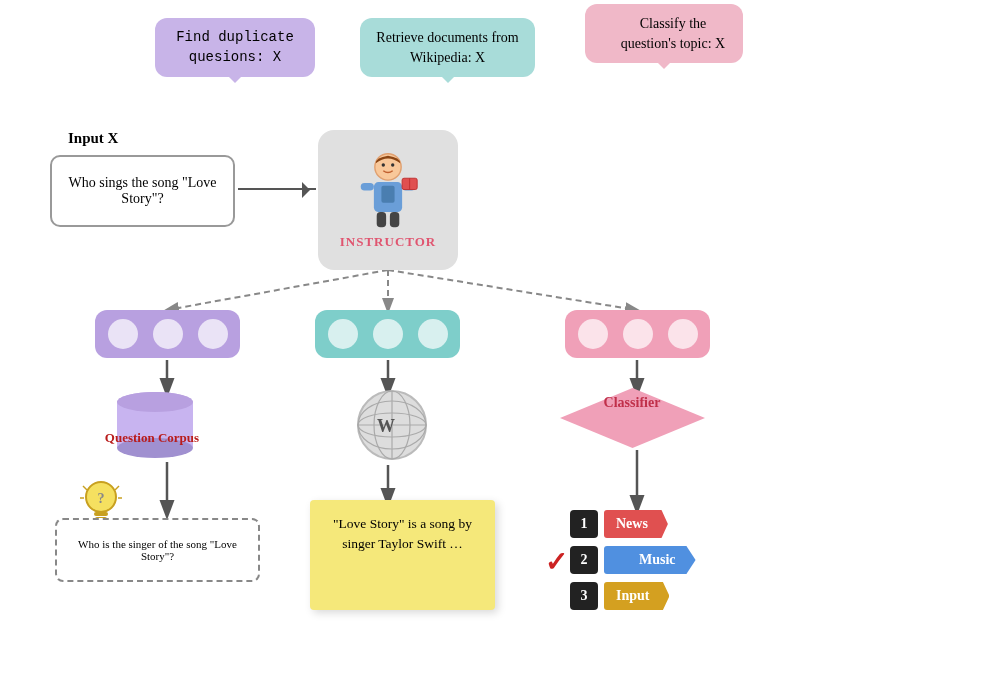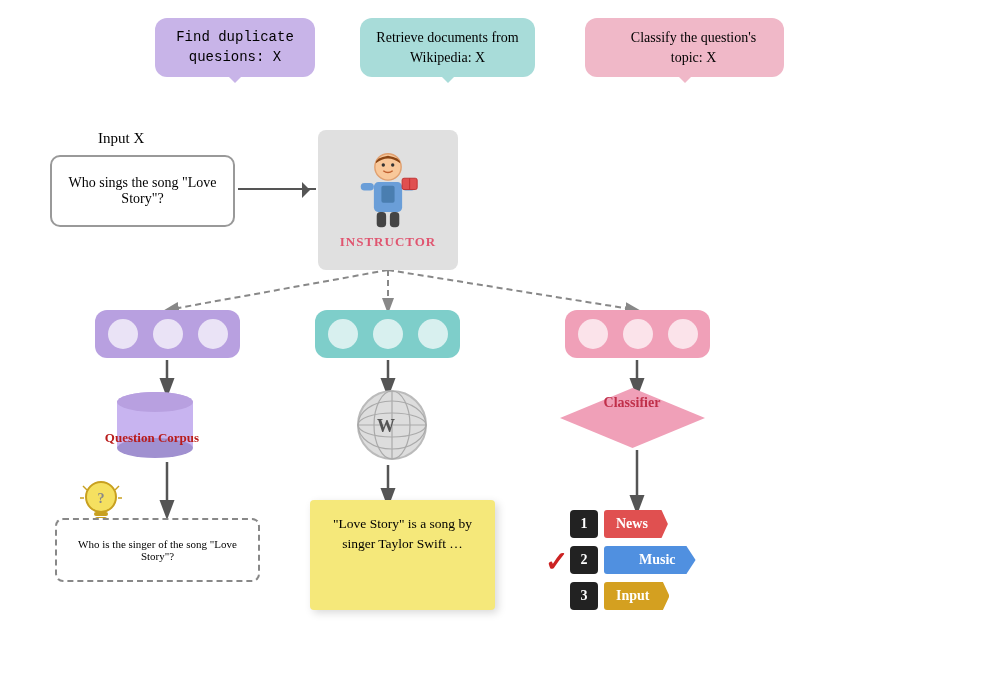--- a/index.html
+++ b/index.html
@@ -43,37 +43,36 @@
       background: #a8dcd9;
       top: 18px;
       left: 360px;
       width: 175px;
     }
     .bubble-wiki::after {
       border-top-color: #a8dcd9;
     }
     .bubble-classify {
       background: #f0b8c8;
-      top: 18px;
+      top: 4px;
       left: 585px;
-      width: 199px;
+      width: 158px;
       padding-left: 32px;
     }
     .bubble-classify::after {
       border-top-color: #f0b8c8;
     }
 
     
     .input-label {
       position: absolute;
       top: 130px;
       left: 68px;
       font-size: 15px;
-      font-weight: normal;
-      margin-left: 30px;
+      font-weight: bold;
     }
     .input-box {
       position: absolute;
       top: 155px;
       left: 50px;
       width: 185px;
       height: 72px;
       border: 2px solid #999;
       border-radius: 10px;
       background: #fff;
@@ -86,21 +85,21 @@
     }
 
     
     .instructor-box {
       position: absolute;
       top: 130px;
       left: 318px;
       width: 140px;
       height: 140px;
       background: #e0e0e0;
-      border-radius: 8px;
+      border-radius: 16px;
       display: flex;
       flex-direction: column;
       align-items: center;
       justify-content: center;
       gap: 4px;
     }
     .instructor-label {
       color: #e05570;
       font-size: 13px;
       font-weight: bold;

